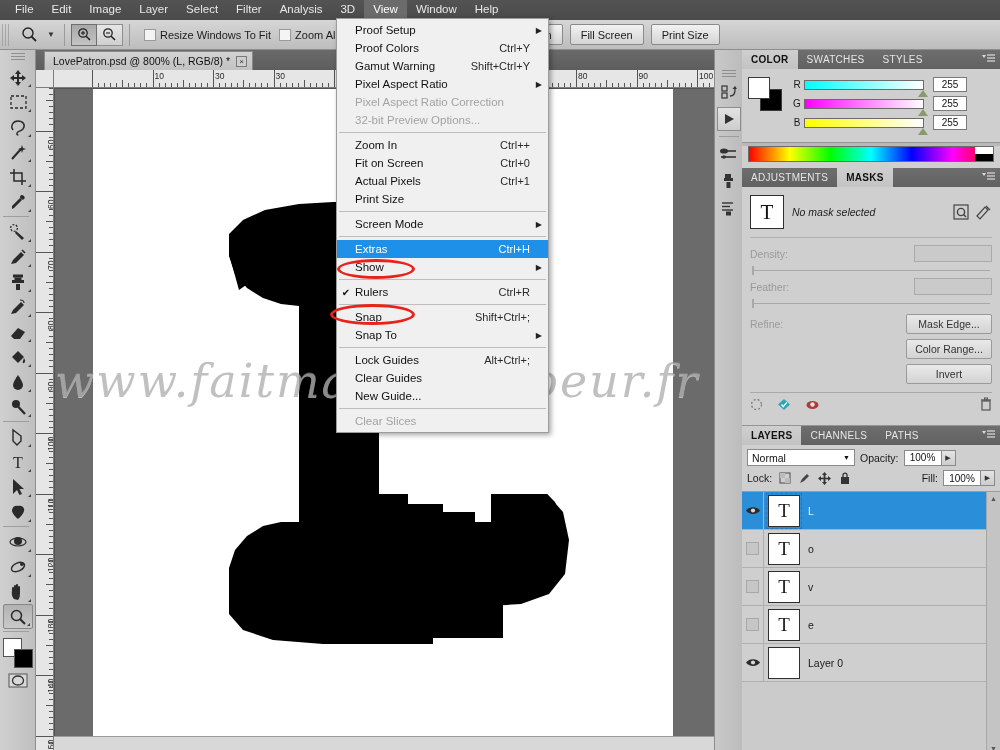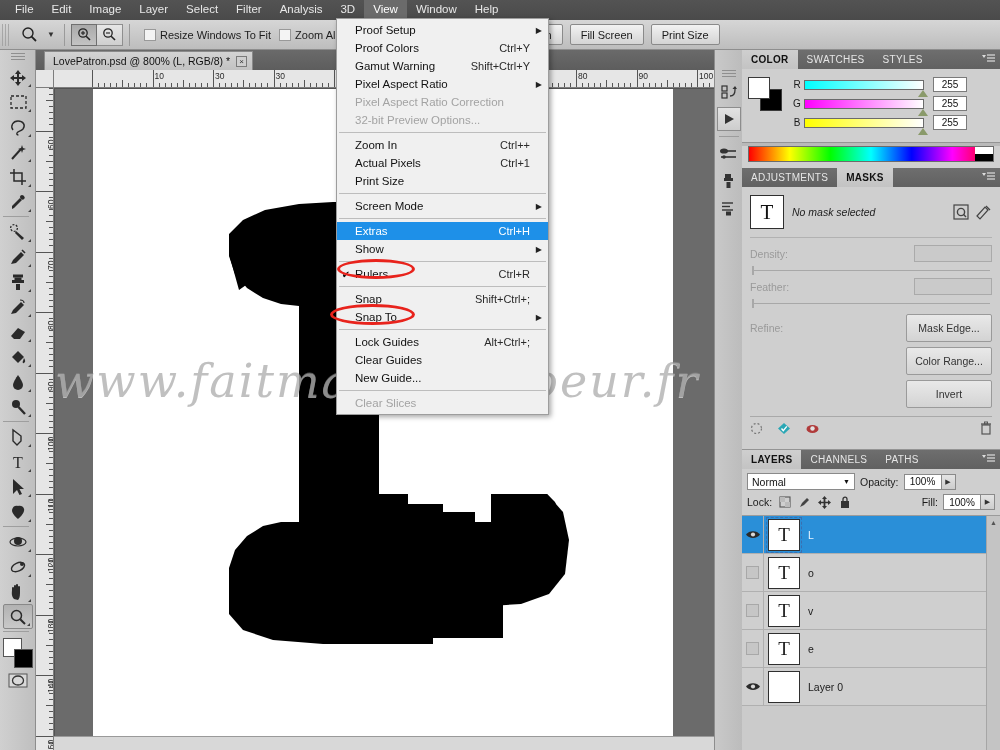--- a/index.html
+++ b/index.html
@@ -180,21 +180,21 @@
   .mask-thumb { width: 34px; height: 34px; background: #fff; border: 1px solid #2f2f2f;
     display: flex; align-items: center; justify-content: center;
     font-family: "Liberation Serif", serif; font-size: 21px; color: #111; }
   .mask-txt { font-size: 10.5px; font-style: italic; color: #1d1d1d; margin-left: 8px; flex: 1; }
   .mask-ic { width: 18px; height: 18px; margin-left: 4px; display: flex; align-items: center; justify-content: center; }
   .mrow { display: flex; align-items: center; margin-top: 7px; }
   .mlab { font-size: 10.5px; color: #9a9a9a; width: 60px; }
   .mbox { height: 17px; background: #cacaca; border: 1px solid #aaa; width: 78px; margin-left: auto; }
   .mslider { height: 1px; background: #a8a8a8; margin: 8px 2px 0 2px; position: relative; }
   .mslider::before { content:""; position: absolute; left: 0; top: -4px; width: 2px; height: 9px; background: #a8a8a8; }
-  .mbtn { width: 86px; height: 28px; margin-left: auto; background: linear-gradient(#e9e9e9,#d3d3d3);
+  .mbtn { width: 86px; height: 20px; margin-left: auto; background: linear-gradient(#e9e9e9,#d3d3d3);
     border: 1px solid #9a9a9a; border-radius: 2px; font-size: 10.5px; color: #333;
     display: flex; align-items: center; justify-content: center; margin-top: 5px; }
   .mfoot { display: flex; align-items: center; gap: 14px; margin-top: 8px; border-top: 1px solid #a9a9a9; padding-top: 4px; }
   .mfoot .sp { flex: 1; }
 
   
   .lrow1 { display: flex; align-items: center; padding: 4px 5px; gap: 5px; }
   .blend-sel { width: 108px; height: 17px; background: #fff; border: 1px solid #8a8a8a;
     font-size: 10.5px; color: #111; display: flex; align-items: center; padding-left: 4px; position: relative; }
   .blend-sel .cv { position: absolute; right: 4px; font-size: 7px; }
@@ -776,20 +776,26 @@
       </div>
       <div class="m-div"></div>
       <div class="mi">
         <span class="chk"></span>
         <span class="lbl">Zoom In</span>
         <span class="sc">Ctrl++</span>
         <span class="arr"></span>
       </div>
       <div class="mi">
         <span class="chk"></span>
+        <span class="lbl">Fit on Screen</span>
+        <span class="sc">Ctrl+0</span>
+        <span class="arr"></span>
+      </div>
+      <div class="mi">
+        <span class="chk"></span>
         <span class="lbl">Actual Pixels</span>
         <span class="sc">Ctrl+1</span>
         <span class="arr"></span>
       </div>
       <div class="mi">
         <span class="chk"></span>
         <span class="lbl">Print Size</span>
         <span class="sc"></span>
         <span class="arr"></span>
       </div>

